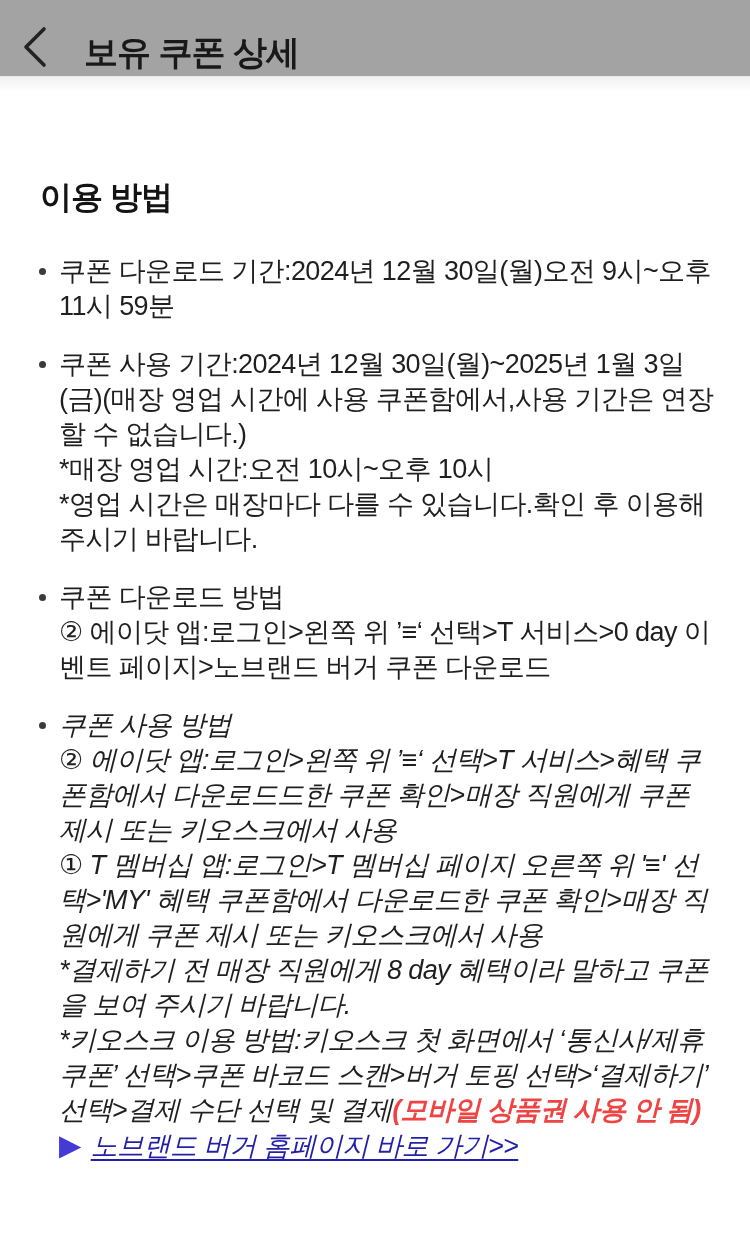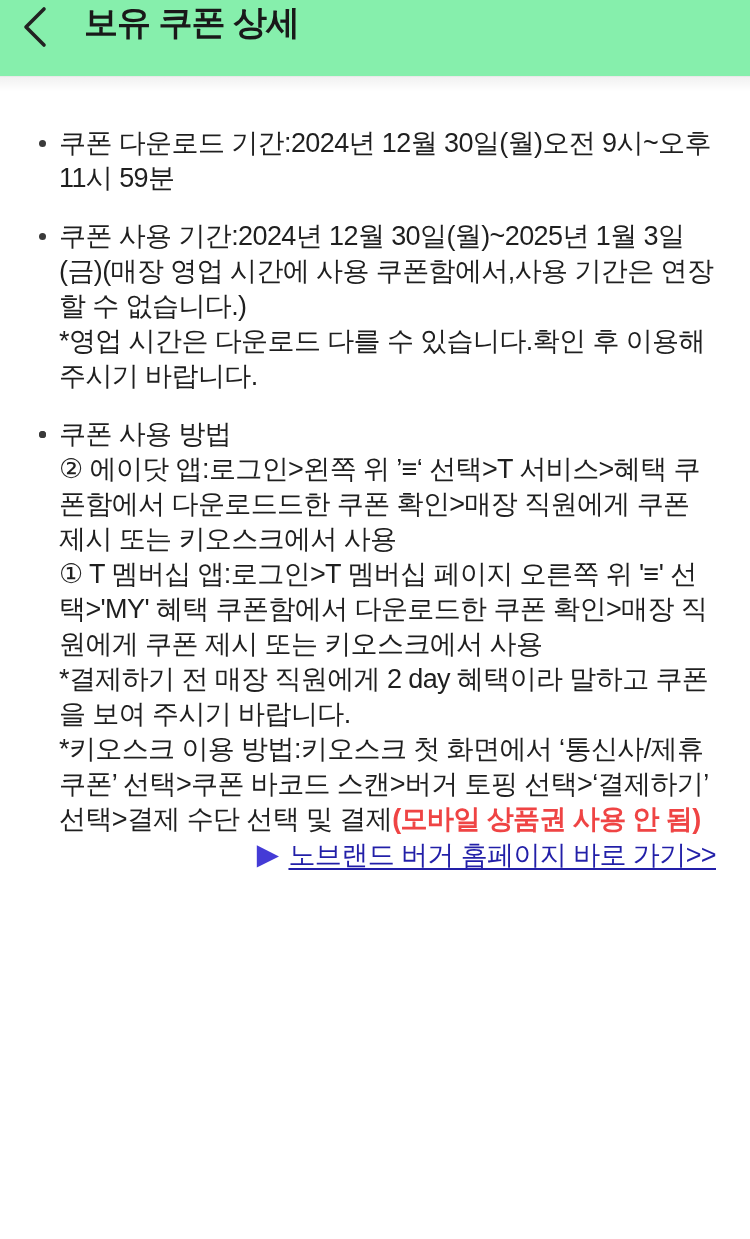--- a/index.html
+++ b/index.html
@@ -10,23 +10,23 @@
   body {
     width: 750px; min-height: 1239px;
     font-family: "Liberation Sans", "DejaVu Sans", sans-serif;
     color: #1c1c1c;
     -webkit-font-smoothing: antialiased;
   }
   .screen { width: 750px; min-height: 1239px; background: #fff; position: relative; }
 
   
   .app-header {
-    display: flex; align-items: flex-start;
+    display: flex; align-items: flex-end;
     height: 76px; padding: 0 24px 0 22px;
-    background: #86efac;
+    background: #a3a3a3;
   }
   .back-btn {
     width: 44px; height: 56px;
     background: none; border: none; padding: 0; margin: 0;
     display: flex; align-items: center; justify-content: flex-start;
     cursor: pointer;
   }
   .page-title {
     margin: 0 0 0 18px;
     font-size: 34px; font-weight: 700;
@@ -51,31 +51,31 @@
     font-size: 27px; line-height: 35px;
     letter-spacing: -0.6px;
     color: #1f1f1f;
     word-break: break-all;
   }
   .info-list li {
     position: relative;
     padding-left: 21px;
     margin-bottom: 23px;
   }
-  .info-list li:last-child { margin-bottom: 0; }
+  .info-list li:last-child { margin-bottom: 0; font-style: italic; }
   .info-list li::before {
     content: "";
     position: absolute; left: 1px; top: 14px;
     width: 7px; height: 7px; border-radius: 50%;
     background: #3a3a3a;
   }
   .line { margin: 0; }
   .warn-text { color: #ef4444; font-weight: 700; }
 
-  .link-line { display: block; margin-top: 0; text-align: right; }
+  .link-line { display: block; margin-top: 0; }
   .tri-icon {
     color: #443bd6;
     font-size: 29px;
     margin-right: 10px;
     text-decoration: none;
     display: inline-block;
   }
   .home-link {
     color: #221fa8;
     text-decoration: underline;
@@ -95,40 +95,44 @@
           <polyline points="22,3 4,21 22,39" fill="none" stroke="#222222" stroke-width="3.6" stroke-linecap="round" stroke-linejoin="round"></polyline>
         </svg>
       </span>
     </button>
     <h1 class="page-title">보유 쿠폰 상세</h1>
   </header>
 
   <div class="header-divider"></div>
 
   <main class="content">
+    <h2 class="section-title">이용 방법</h2>
 
     <ul class="info-list">
 
       <li>
         <div class="line">쿠폰 다운로드 기간:2024년 12월 30일(월)오전 9시~오후 11시 59분</div>
       </li>
 
       <li>
         <div class="line">쿠폰 사용 기간:2024년 12월 30일(월)~2025년 1월 3일(금)(매장 영업 시간에 사용 쿠폰함에서,사용 기간은 연장할 수 없습니다.)</div>
-        <div class="line">*영업 시간은 다운로드 다를 수 있습니다.확인 후 이용해 주시기 바랍니다.</div>
+        <div class="line">*매장 영업 시간:오전 10시~오후 10시</div>
+        <div class="line">*영업 시간은 매장마다 다를 수 있습니다.확인 후 이용해 주시기 바랍니다.</div>
       </li>
 
       <li>
+        <div class="line">쿠폰 다운로드 방법</div>
+        <div class="line">② 에이닷 앱:로그인&gt;왼쪽 위 ’≡‘ 선택&gt;T 서비스&gt;0 day 이벤트 페이지&gt;노브랜드 버거 쿠폰 다운로드</div>
       </li>
 
       <li>
         <div class="line">쿠폰 사용 방법</div>
         <div class="line">② 에이닷 앱:로그인&gt;왼쪽 위 ’≡‘ 선택&gt;T 서비스&gt;혜택 쿠폰함에서 다운로드드한 쿠폰 확인&gt;매장 직원에게 쿠폰 제시 또는 키오스크에서 사용</div>
         <div class="line">① T 멤버십 앱:로그인&gt;T 멤버십 페이지 오른쪽 위 '≡' 선택&gt;'MY' 혜택 쿠폰함에서 다운로드한 쿠폰 확인&gt;매장 직원에게 쿠폰 제시 또는 키오스크에서 사용</div>
-        <div class="line">*결제하기 전 매장 직원에게 2 day 혜택이라 말하고 쿠폰을 보여 주시기 바랍니다.</div>
+        <div class="line">*결제하기 전 매장 직원에게 8 day 혜택이라 말하고 쿠폰을 보여 주시기 바랍니다.</div>
         <div class="line"><span>*키오스크 이용 방법:키오스크 첫 화면에서 ‘통신사/제휴 쿠폰’ 선택&gt;쿠폰 바코드 스캔&gt;버거 토핑 선택&gt;‘결제하기’ 선택&gt;결제 수단 선택 및 결제</span><span class="warn-text">(모바일 상품권 사용 안 됨)</span></div>
         <div class="line link-line"><span class="tri-icon">▶</span><a class="home-link">노브랜드 버거 홈페이지 바로 가기&gt;&gt;</a></div>
       </li>
 
     </ul>
   </main>
 
 </div>
 
 </body></html>

